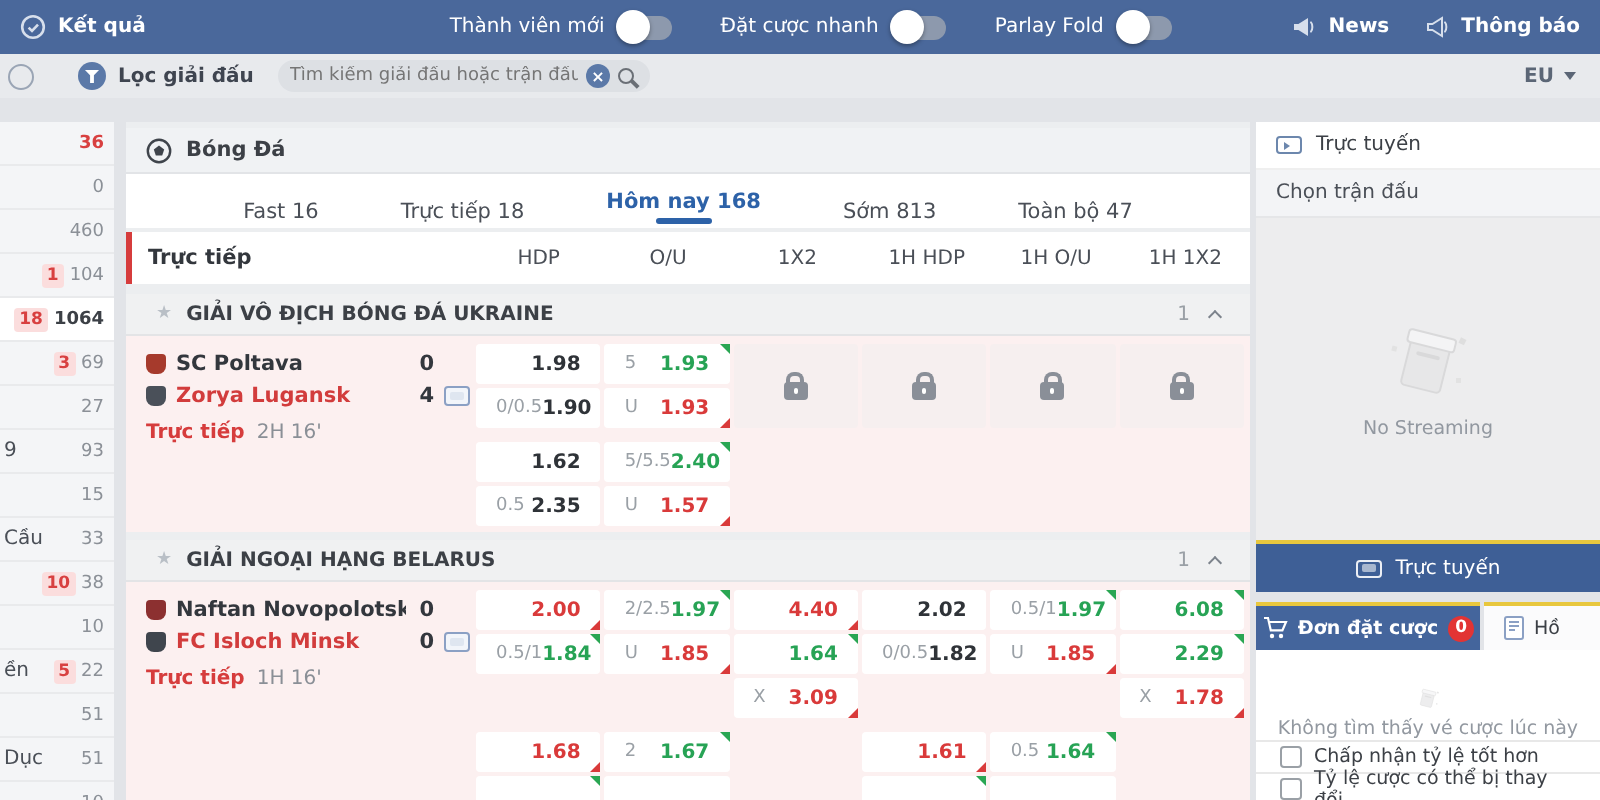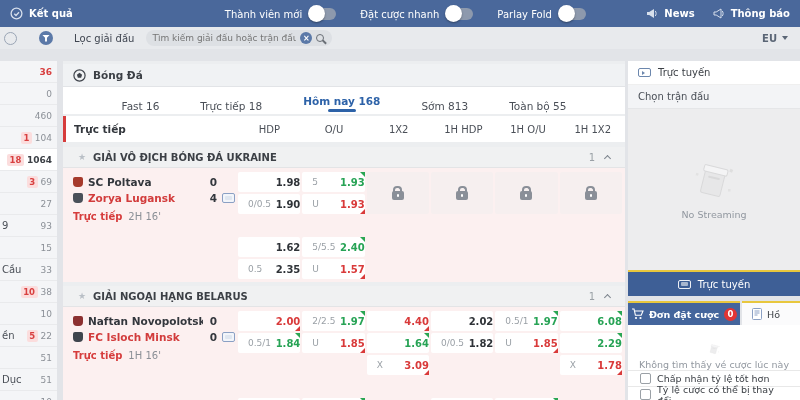--- a/index.html
+++ b/index.html
@@ -5,35 +5,35 @@
   *{margin:0;padding:0;box-sizing:border-box}
   html,body{width:800px;height:400px;overflow:hidden;background:#e2e4e8;
     font-family:"DejaVu Sans","Liberation Sans",sans-serif;-webkit-font-smoothing:antialiased}
   .stage{position:absolute;top:0;left:0;width:800px;height:400px;overflow:hidden}
 
   
   .topbar{position:absolute;top:0;left:0;width:800px;height:27px;background:#4a689b;
     display:flex;align-items:center;color:#fff;font-size:10px;padding:0 10px}
   .tb-left{display:flex;align-items:center;gap:6px;font-weight:bold}
   .tb-toggles{display:flex;align-items:center;gap:24px;margin-left:152px}
-  .tgl-group{display:flex;align-items:flex-end;gap:8px}
+  .tgl-group{display:flex;align-items:center;gap:8px}
   .toggle{position:relative;width:26px;height:12px;background:#8d99ad;border-radius:6px;flex:none}
   .toggle::before{content:"";position:absolute;left:-2px;top:-3px;width:17px;height:17px;
     background:#fff;border-radius:50%;box-shadow:0 1px 2px rgba(0,0,0,.35)}
   .tb-right{margin-left:auto;display:flex;align-items:center;gap:18px}
   .tb-link{display:flex;gap:5px;font-weight:bold}
 
   
   .filterbar{position:absolute;top:27px;left:0;width:800px;height:22px;background:#e8eaed;
     display:flex;align-items:center;font-size:10px;color:#3f4550}
   .fb-circle{width:13px;height:13px;border-radius:50%;border:1.5px solid #9aa5b5;margin-left:4px;flex:none}
   .funnel{width:14px;height:14px;border-radius:50%;background:#5b79a8;margin-left:22px;position:relative;flex:none}
   .funnel::before{content:"";position:absolute;left:3px;top:3.5px;width:8px;height:7px;background:#fff;
     clip-path:polygon(0 0,100% 0,62% 45%,62% 100%,38% 100%,38% 45%)}
-  .fb-label{margin-left:21px;font-weight:normal}
+  .fb-label{margin-left:6px;font-weight:bold}
   .search-pill{margin-left:12px;width:186px;height:16px;background:#dde0e4;border-radius:8px;
     display:flex;align-items:center;padding:0 6px;gap:4px}
   .search-pill input{flex:1;border:none;background:transparent;outline:none;font-size:9px;color:#6a7077;
     font-family:"DejaVu Sans","Liberation Sans",sans-serif}
   .clear-icon{width:12px;height:12px;border-radius:50%;background:#5b79a8;color:#fff;font-size:8px;
     display:flex;align-items:center;justify-content:center;flex:none}
   .clear-icon::before{content:"×";font-weight:bold}
   .mag{position:relative;width:8px;height:8px;border:1.5px solid #6a6f76;border-radius:50%;flex:none;margin-right:2px}
   .mag::after{content:"";position:absolute;width:5px;height:1.5px;background:#6a6f76;transform:rotate(45deg);right:-4px;bottom:-1px}
   .fb-right{margin-left:auto;display:flex;align-items:center;padding-right:12px;color:#5b6676;font-weight:bold}
@@ -85,26 +85,26 @@
   .score{width:14px;text-align:right;font-weight:bold;color:#33373d}
   .tvslot{width:20px;display:flex;justify-content:flex-end;padding-right:2px}
   .tv{width:13px;height:10px;border:1px solid #8ba0c4;border-radius:2px;background:#f2f5fa;position:relative}
   .tv::after{content:"";position:absolute;left:2px;top:2px;right:2px;bottom:2px;background:#dfe6f0;border-radius:1px}
   .trow.status{margin-top:2px;gap:6px}
   .live{color:#d63c3c;font-weight:bold;font-size:10px}
   .mtime{color:#8a8f96;font-size:10px}
 
   .odds{flex:1;display:flex;flex-direction:column}
   .block{display:flex}
-  .block + .block{margin-top:21px}
+  .block + .block{margin-top:5px}
   .ocol{width:16.666%;display:flex;flex-direction:column}
   .cell{height:20px;margin:1px;border-radius:2px;background:#fff;display:flex;align-items:center;position:relative}
   .lockcell{height:42px;background:#f6efef;justify-content:center}
   .line{flex:1;padding-left:10px;color:#9aa0a6;font-size:9px}
-  .oval{font-weight:bold;font-size:10px}
+  .oval{padding-right:10px;font-weight:bold;font-size:10px}
   .oval.k{color:#2f3338}.oval.g{color:#27a355}.oval.r{color:#d93a3a}
   .oddcell.up::after{content:"";position:absolute;top:0;right:0;border-top:5px solid #2aa653;border-left:5px solid transparent}
   .oddcell.down::after{content:"";position:absolute;bottom:0;right:0;border-bottom:5px solid #d93a3a;border-left:5px solid transparent}
   .lock-icon{position:relative;width:12px;height:9px;background:#8a8f98;border-radius:2px;margin-top:5px;display:inline-block}
   .lock-icon::before{content:"";position:absolute;left:1.5px;top:-5px;width:5px;height:5px;border:2px solid #8a8f98;border-bottom:none;border-radius:4px 4px 0 0}
   .lock-icon::after{content:"";position:absolute;left:5px;top:2.5px;width:2px;height:3.5px;background:#fff;border-radius:1px}
   .more-row{height:19px;position:relative;margin-top:3px}
   .more-btn{position:absolute;right:8px;top:0;height:17px;background:#3c64a8;border-radius:9px;color:#fff;
     font-size:9px;font-weight:bold;display:flex;align-items:center;padding:0 10px;cursor:pointer}
   .more-count{color:#ffd23e}
@@ -310,21 +310,21 @@
             <circle cx="6.5" cy="6.5" r="5.6" fill="none" stroke="#3f444b" stroke-width="1.2"></circle>
             <polygon points="6.5,3.8 9.1,5.7 8.1,8.7 4.9,8.7 3.9,5.7" fill="#3f444b"></polygon>
           </svg>
         <span>Bóng Đá</span>
       </div>
       <div class="tabbar">
           <div class="tab">Fast 16</div>
           <div class="tab">Trực tiếp 18</div>
           <div class="tab active">Hôm nay 168</div>
           <div class="tab">Sớm 813</div>
-          <div class="tab">Toàn bộ 55</div>
+          <div class="tab">Toàn bộ 47</div>
         </div>
       <div class="colheader">
         <span class="live-lbl">Trực tiếp</span>
         <div class="colh-wrap" style="display:flex;flex:1">
             <div class="colh">HDP</div>
             <div class="colh">O/U</div>
             <div class="colh">1X2</div>
             <div class="colh">1H HDP</div>
             <div class="colh">1H O/U</div>
             <div class="colh">1H 1X2</div>

